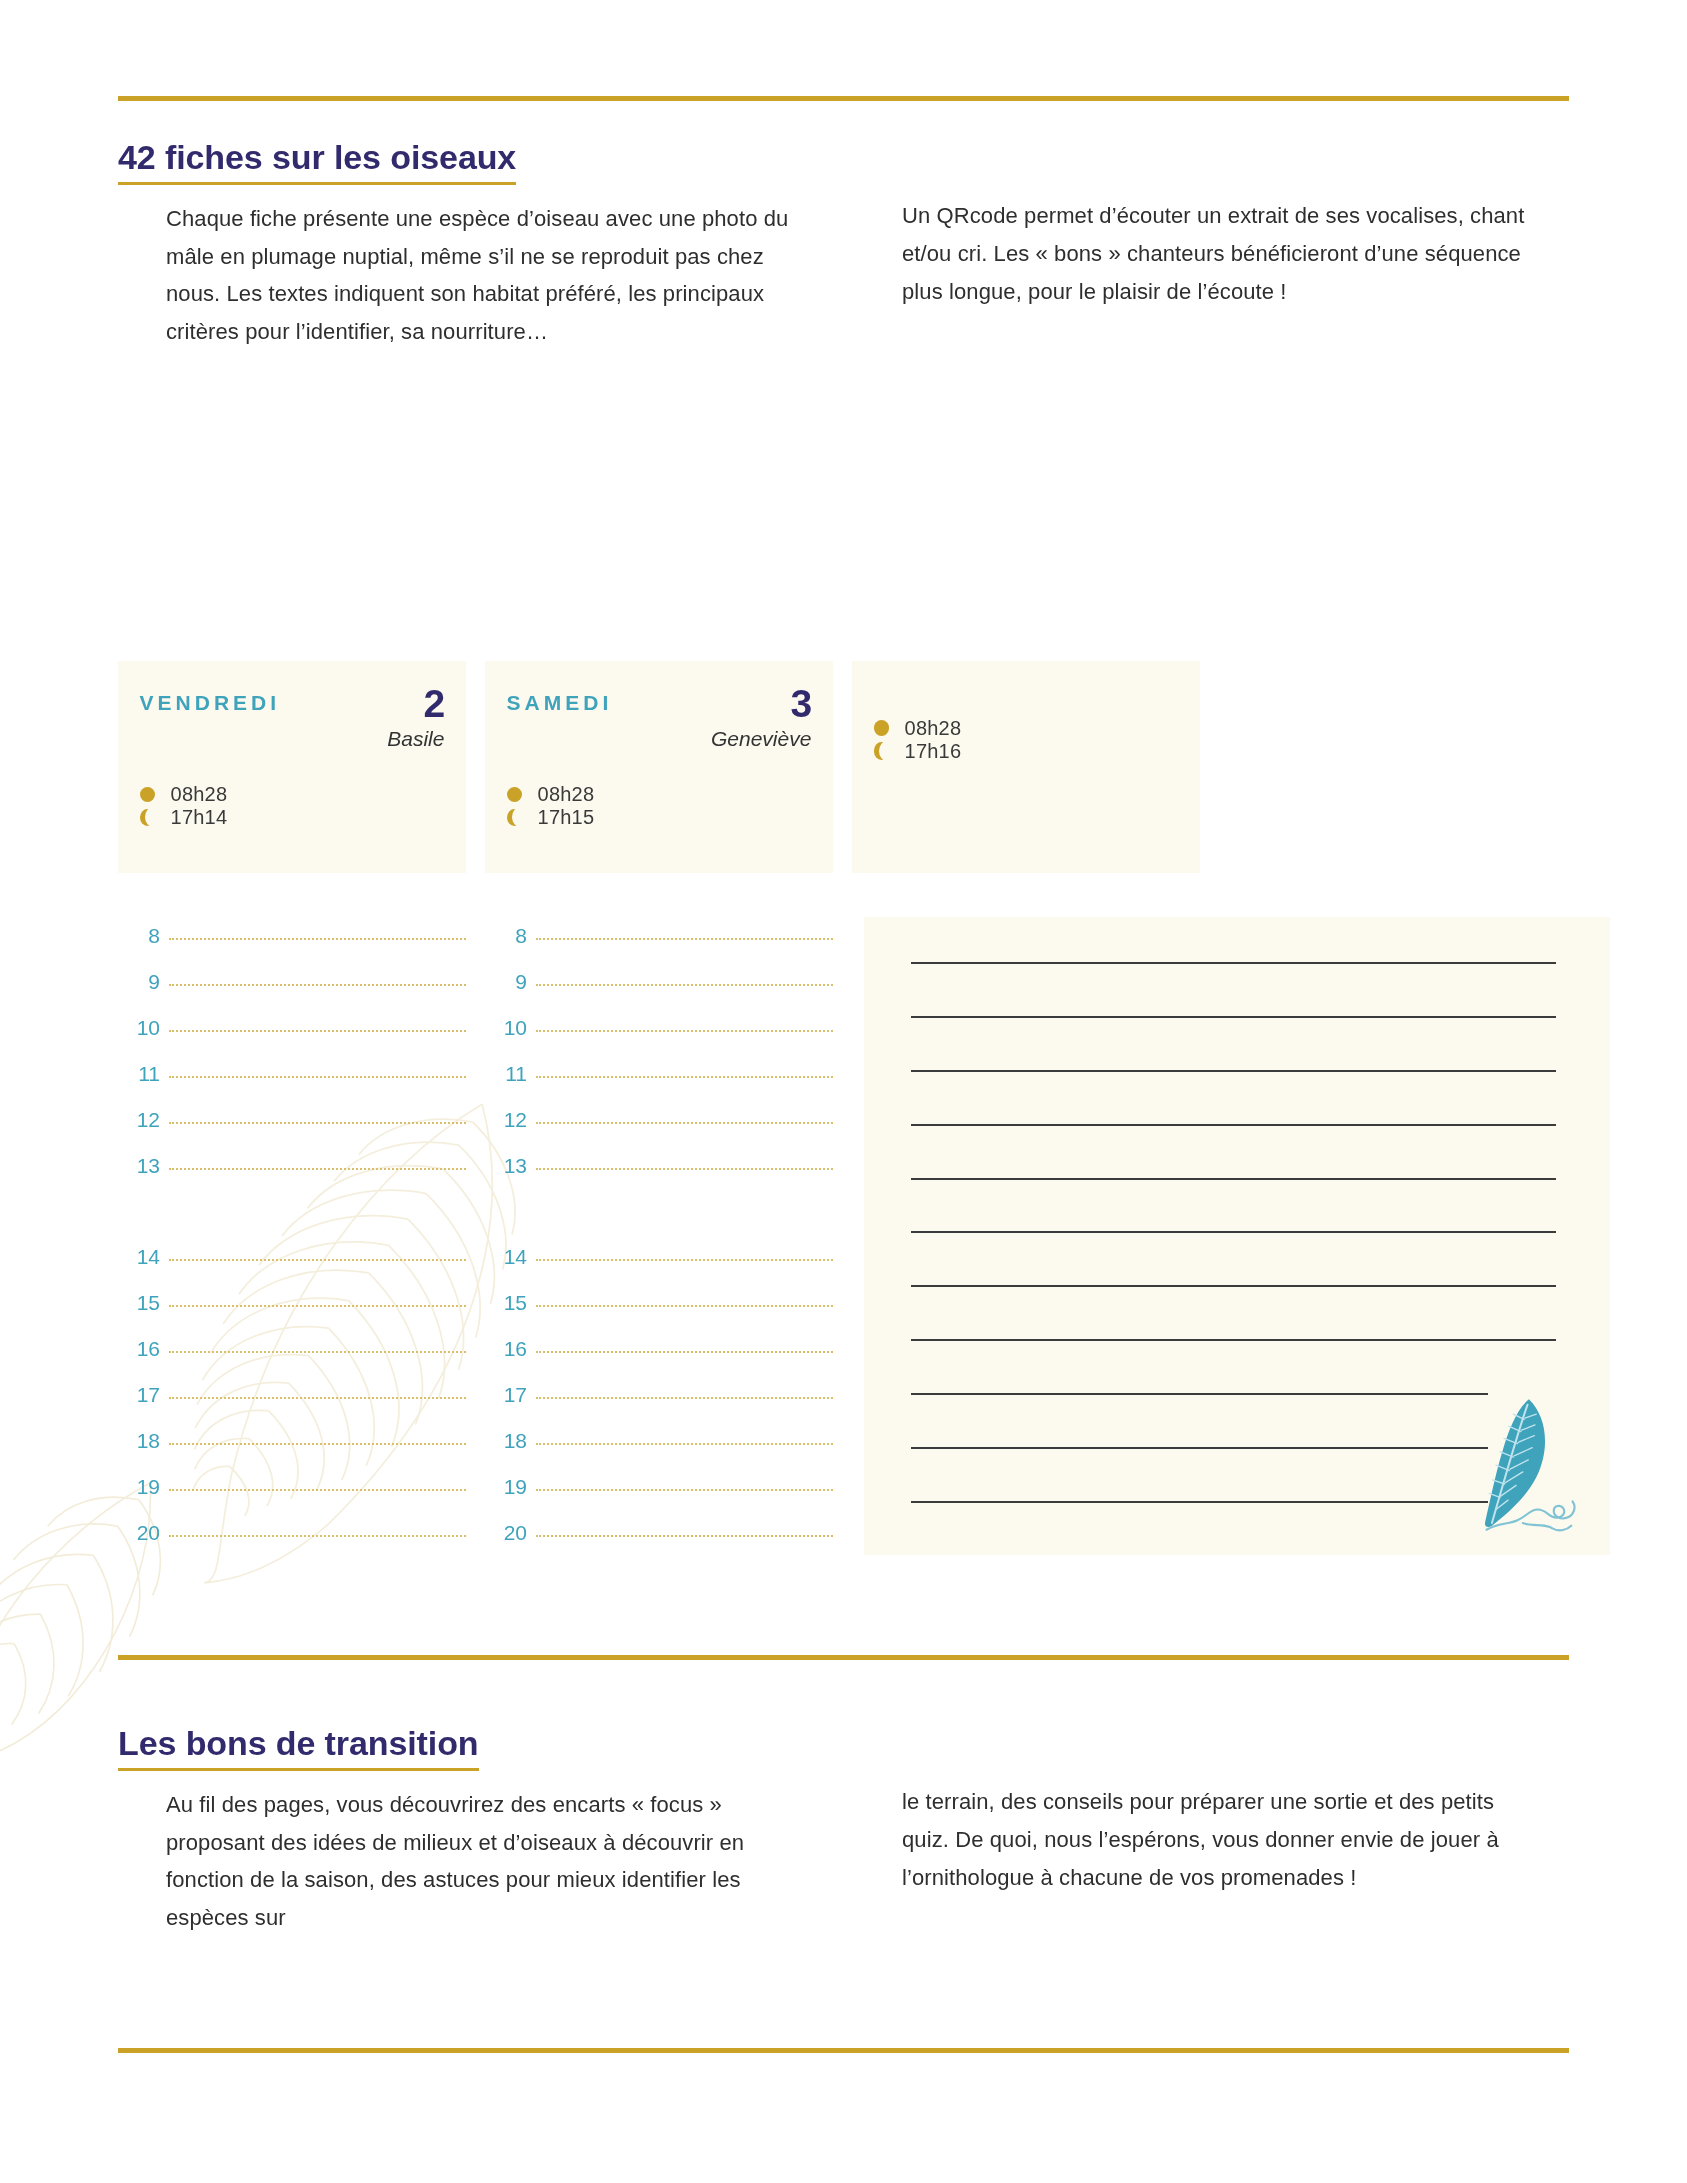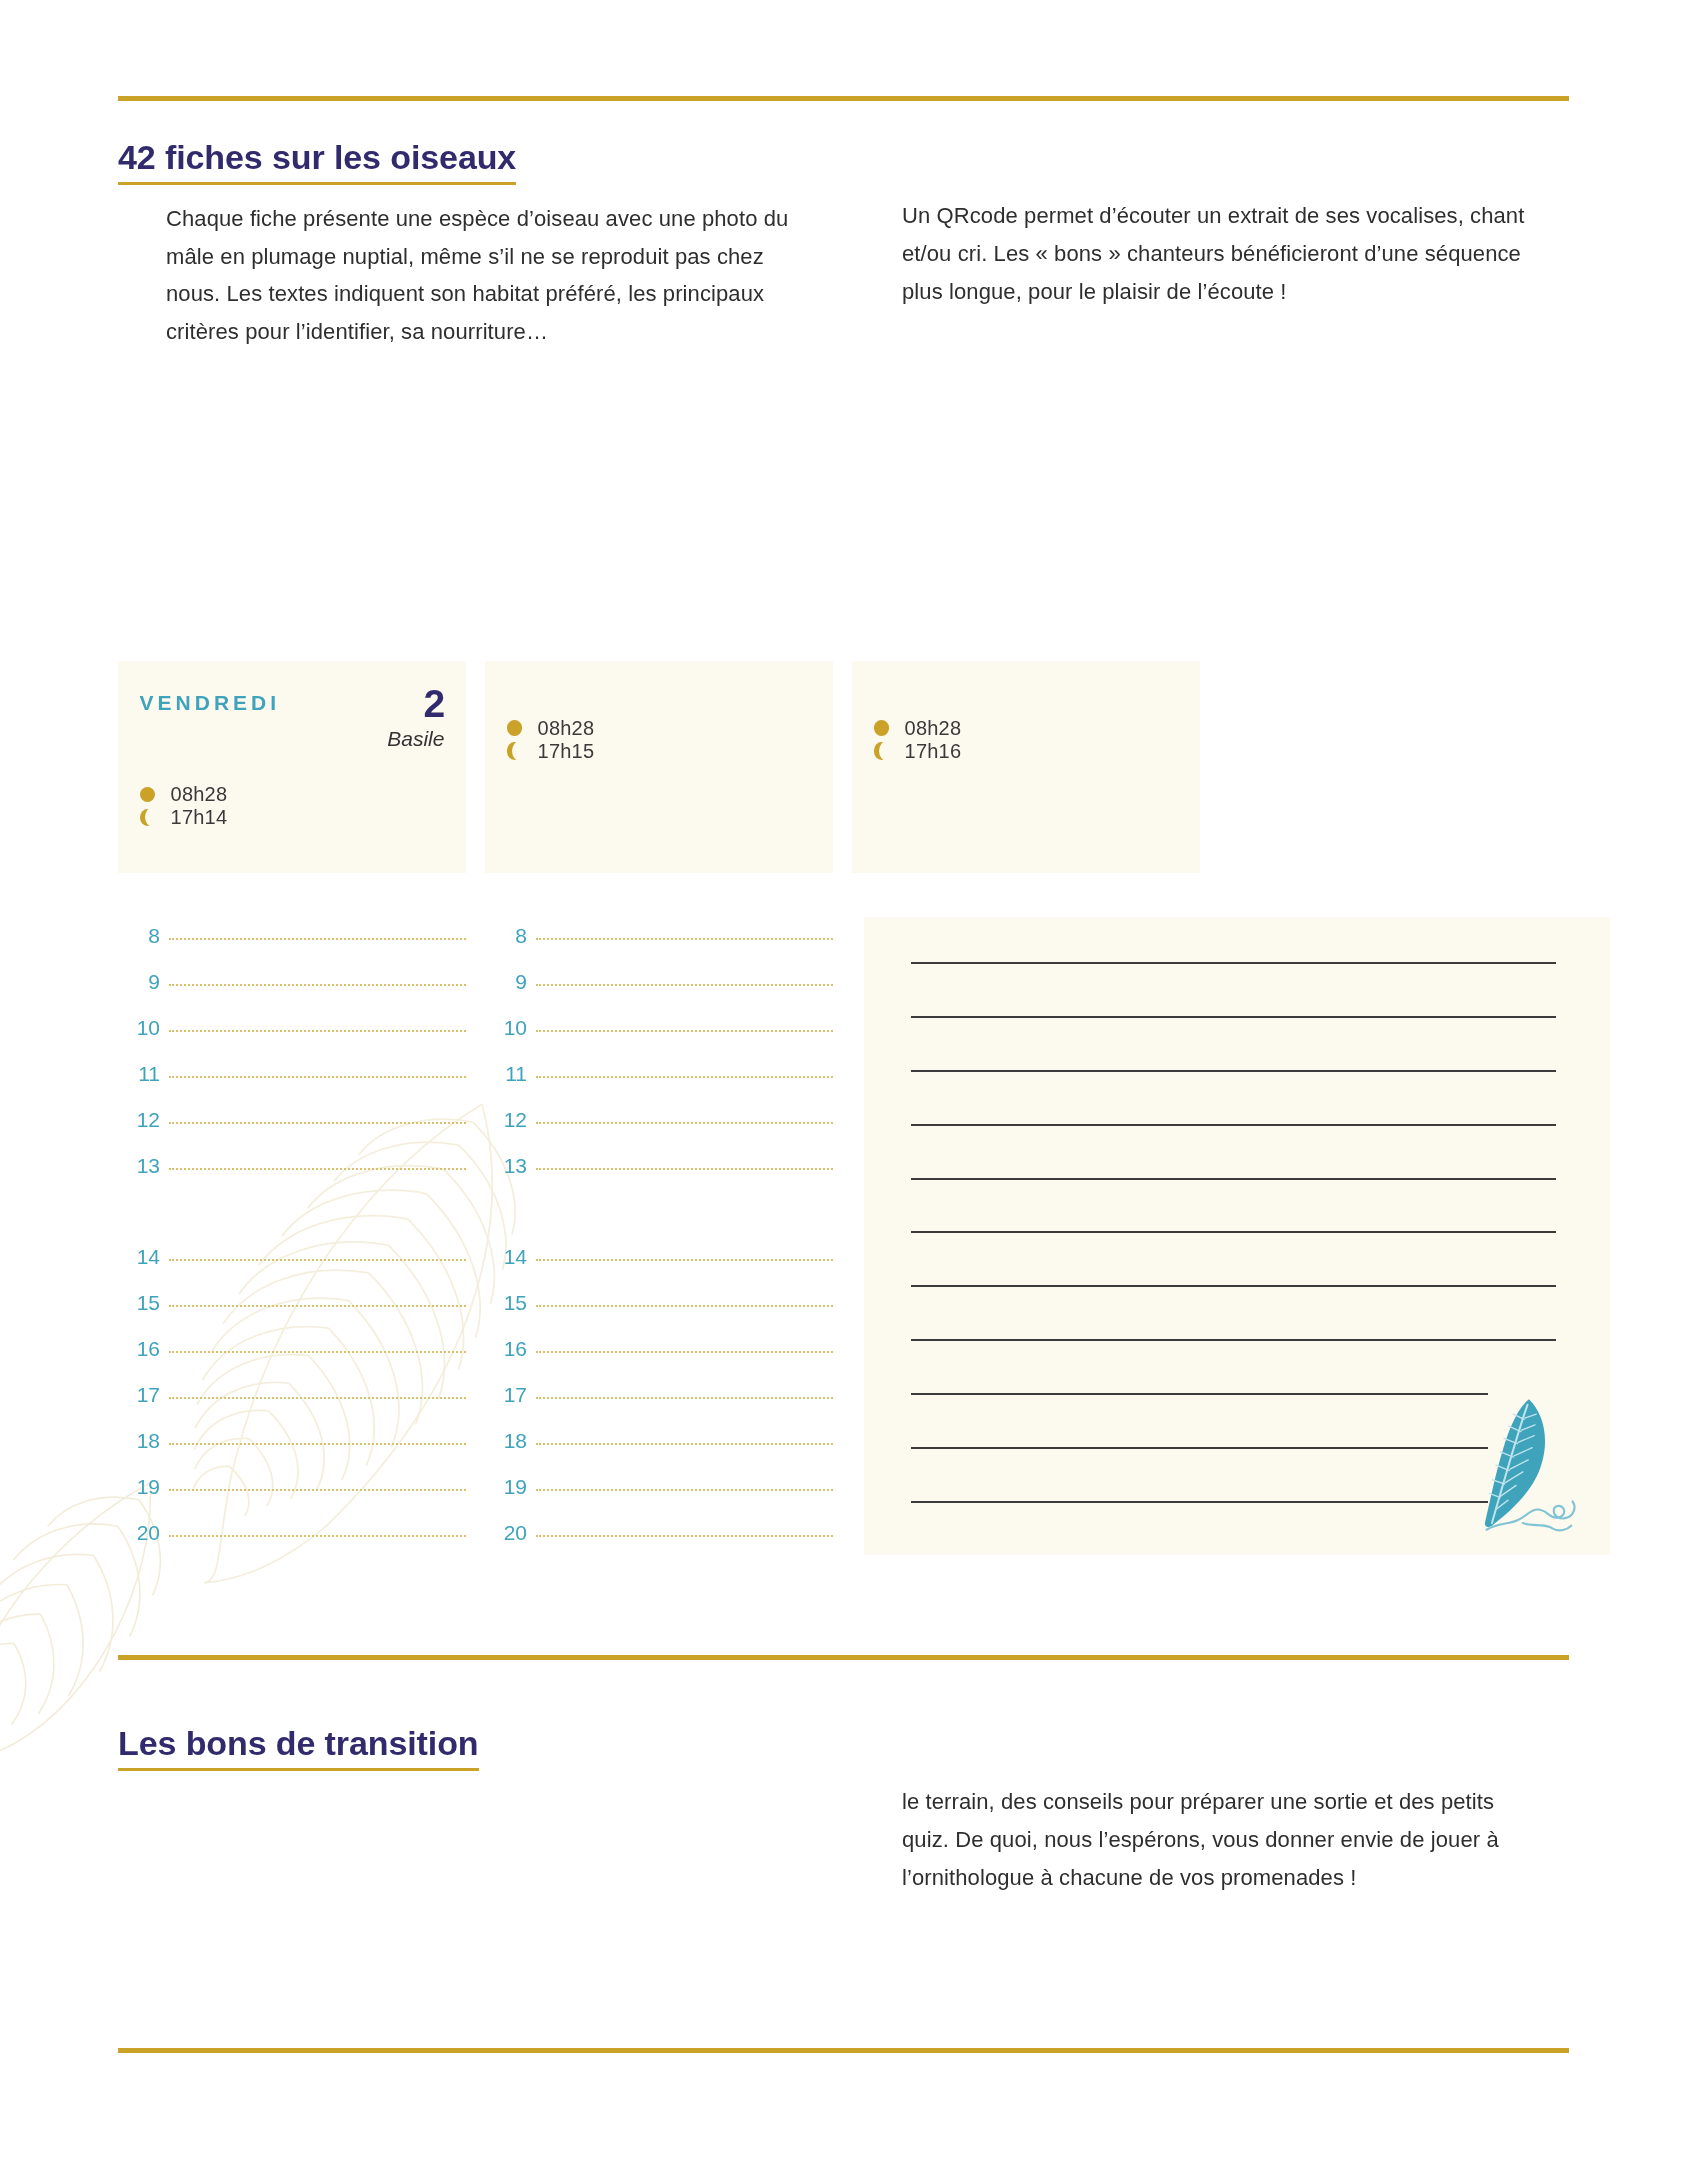--- a/index.html
+++ b/index.html
@@ -302,20 +302,27 @@
       <div class="timerow">
         <span class="icon-slot">
             <span class="moon-glyph"></span>
           </span>
         <span>17h14</span>
       </div>
     </div>
   </div>
 
   <div class="day-card">
+    <div class="day-card-top">
+      <div class="weekday">SAMEDI</div>
+      <div class="daynum-wrap">
+        <div class="daynum">3</div>
+        <div class="saint">Geneviève</div>
+      </div>
+    </div>
     <div class="suntimes">
       <div class="timerow">
         <span class="icon-slot">
             <span class="sun-dot"></span>
           </span>
         <span>08h28</span>
       </div>
       <div class="timerow">
         <span class="icon-slot">
             <span class="moon-glyph"></span>
@@ -494,18 +501,19 @@
     <div class="note-line long" style="top: 368px;"></div>
     <div class="note-line long" style="top: 422px;"></div>
     <div class="note-line short" style="top: 476px;"></div>
     <div class="note-line short" style="top: 530px;"></div>
     <div class="note-line short" style="top: 584px;"></div>
   </div>
 
 <div class="cols" id="outro-section" style="left:118px; top:1724px;">
   <div class="col">
     <div class="heading">Les bons de transition</div>
+    <div class="body-col">Au fil des pages, vous découvrirez des encarts « focus » proposant des idées de milieux et d’oiseaux à découvrir en fonction de la saison, des astuces pour mieux identifier les espèces sur</div>
   </div>
   <div class="col" style="padding-top:59px;">
     <div class="body-col">le terrain, des conseils pour préparer une sortie et des petits quiz. De quoi, nous l’espérons, vous donner envie de jouer à l’ornithologue à chacune de vos promenades !</div>
   </div>
 </div>
 
 
 </body></html>

